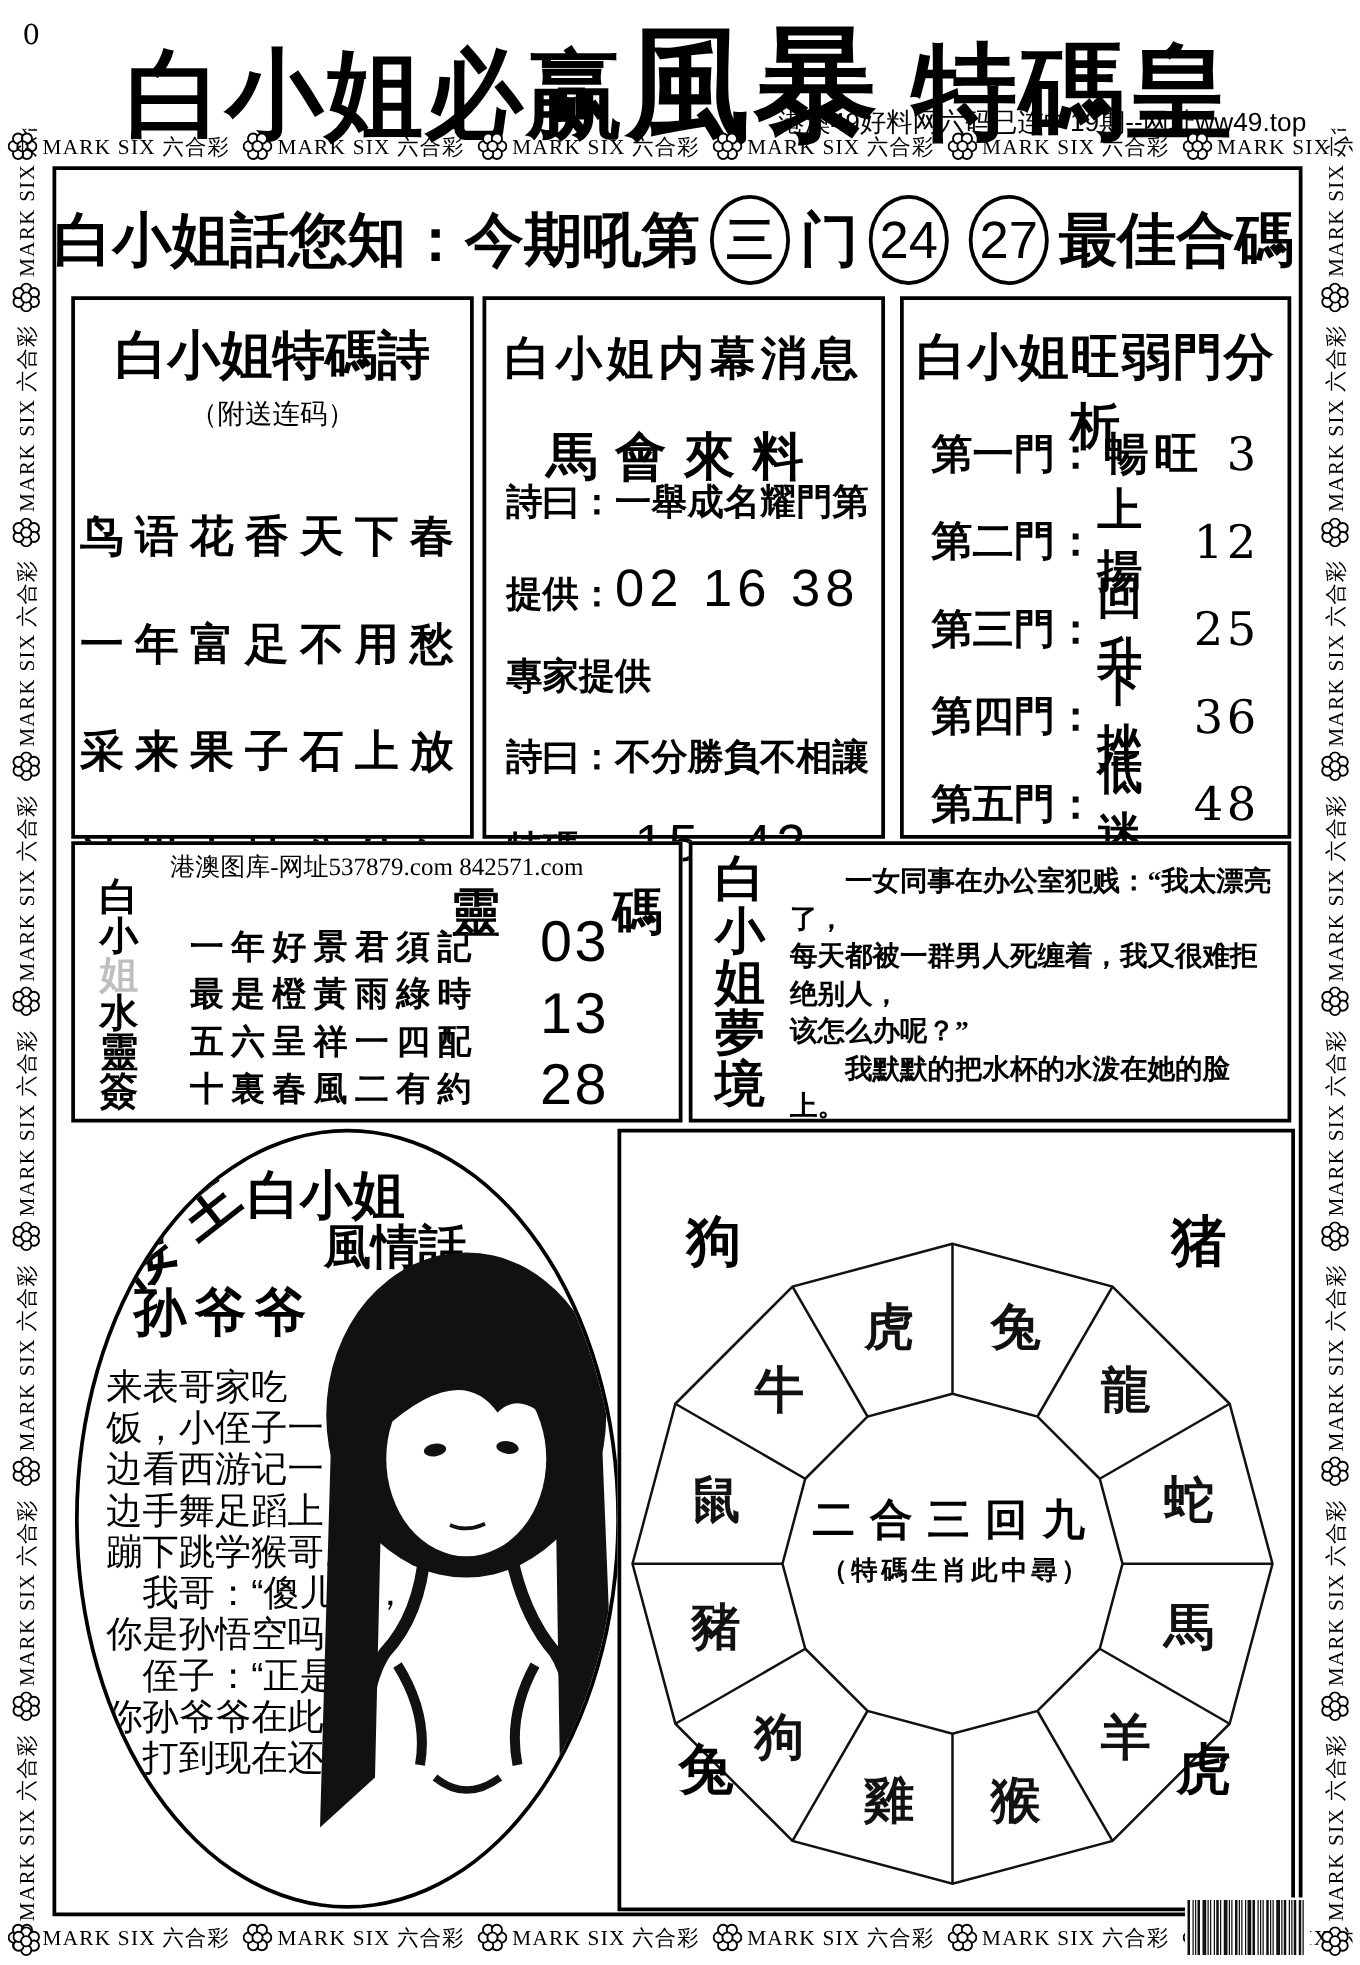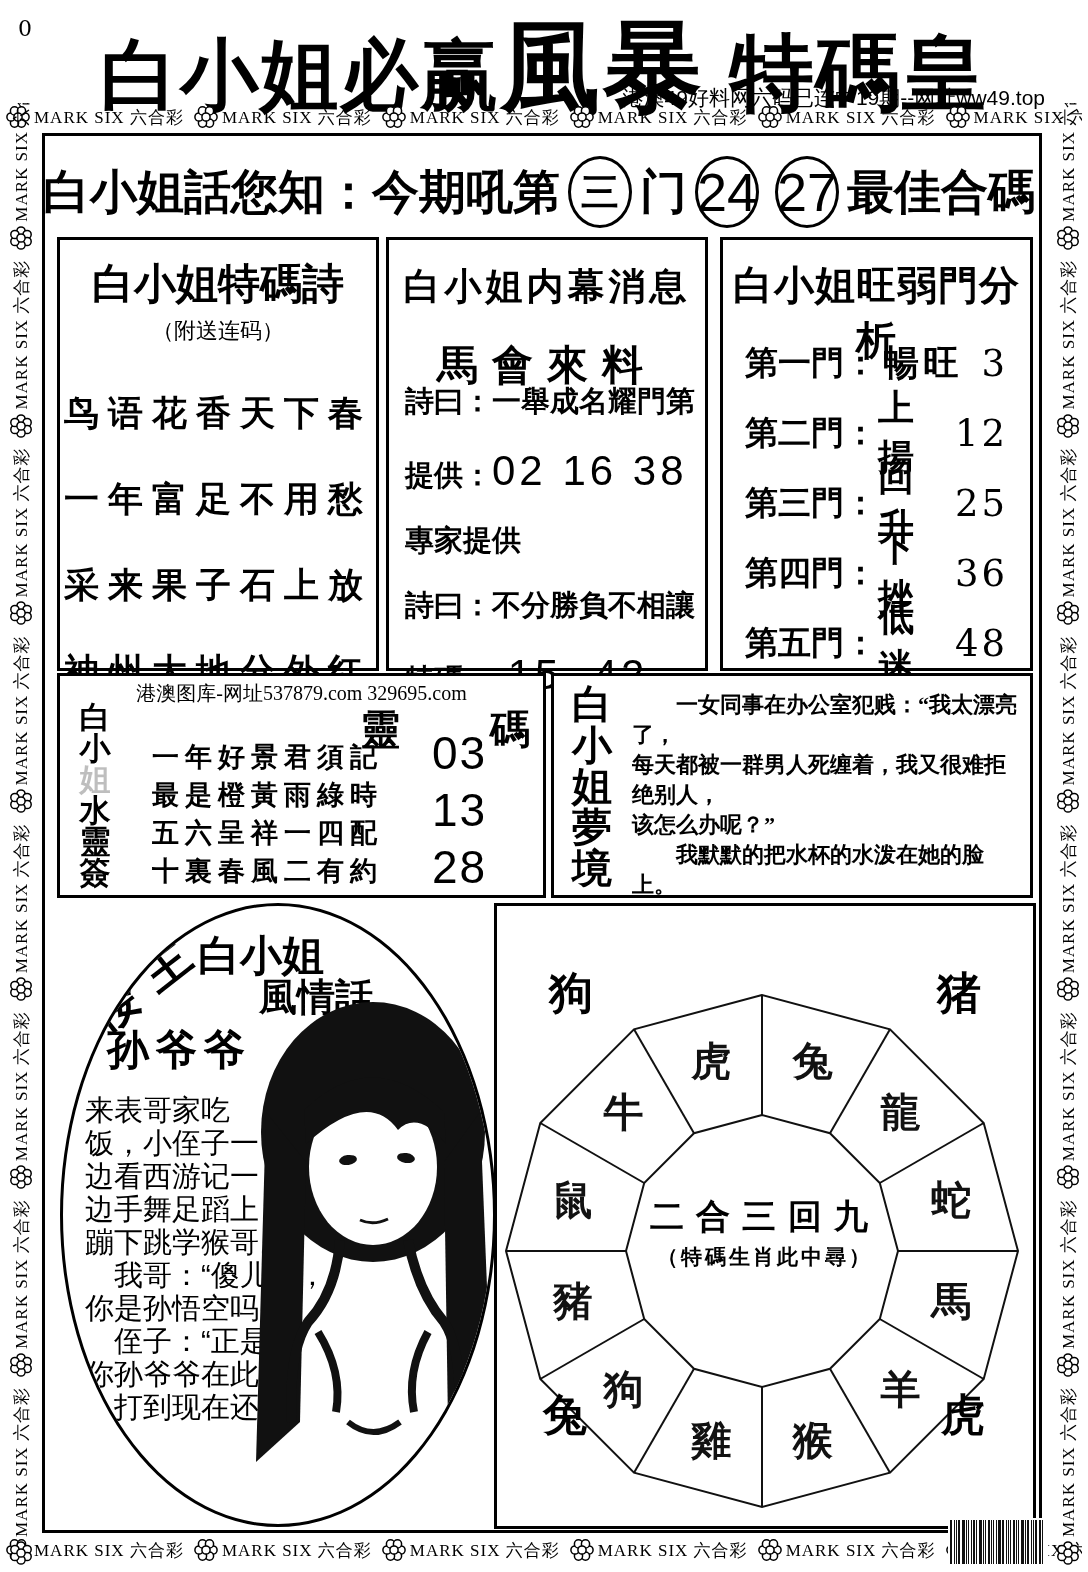--- a/index.html
+++ b/index.html
@@ -28,32 +28,32 @@
     transform:rotate(-90deg);display:flex;align-items:center;overflow:hidden;}
 
   
   #main-frame{left:42px;top:133px;width:994px;height:1394px;border:3px solid #000;background:#fff;}
 
   
   #headline{left:42px;top:148px;width:994px;height:88px;display:flex;align-items:center;justify-content:center;
     font-weight:800;font-size:47px;white-space:nowrap;}
   .circle{display:inline-flex;align-items:center;justify-content:center;border:3px solid #000;border-radius:50%;
     width:58px;height:66px;margin:0 8px;}
-  .circle.num{font-family:"Liberation Sans",sans-serif;font-weight:500;font-size:54px;}
+  .circle.num{font-family:"Liberation Sans",sans-serif;font-weight:500;font-size:42px;}
   .circle.hanzi{font-size:38px;font-weight:700;}
 
   
   .box{border:3px solid #000;background:#fff;}
   #box-poem{left:57px;top:237px;width:316px;height:428px;}
   #box-insider{left:386px;top:237px;width:316px;height:428px;}
   #box-analysis{left:720px;top:237px;width:307px;height:428px;}
 
   #box-poem .title{margin-top:16px;text-align:center;font-size:42px;font-weight:900;}
   #box-poem .subtitle{text-align:center;font-size:22px;margin-top:4px;font-family:"Liberation Serif",serif;}
-  #poem-lines{position:absolute;left:0;top:130px;width:100%;}
+  #poem-lines{position:absolute;left:0;top:146px;width:100%;}
   #poem-lines .pline{height:86px;display:flex;align-items:center;justify-content:center;
     font-family:"Liberation Serif",serif;font-weight:700;font-size:35px;letter-spacing:9px;}
 
   #box-insider .title{margin-top:22px;text-align:center;font-size:37px;font-weight:600;font-family:"Liberation Serif",serif;letter-spacing:4px;}
   #box-insider .brand{margin-top:26px;text-align:center;font-size:41px;font-weight:900;letter-spacing:14px;font-family:"Liberation Serif",serif;}
   #insider-rows{position:absolute;left:16px;top:142px;width:285px;}
   .irow{display:flex;align-items:baseline;white-space:pre;margin-bottom:25px;}
   .irow .lbl{font-size:29px;font-weight:700;}
   .irow .val{font-size:29px;font-weight:700;font-family:"Liberation Serif",serif;}
   .irow .val.num{font-size:42px;font-weight:500;font-family:"Liberation Sans",sans-serif;letter-spacing:4px;}
@@ -582,21 +582,21 @@
         </div>
         <div class="arow">
           <span class="gate">第五門：</span>
           <span class="trend">低迷</span>
           <span class="num">48</span>
         </div>
       </div>
   </div>
 
   <div class="abs box" id="box-sign">
-    <div id="sign-watermark">港澳图库-网址537879.com 329695.com</div>
+    <div id="sign-watermark">港澳图库-网址537879.com 842571.com</div>
     <div id="sign-vlabel">
         <div>白</div>
         <div>小</div>
         <div class="faded">姐</div>
         <div>水</div>
         <div>靈</div>
         <div>簽</div>
       </div>
     <div id="sign-header">
       <span class="h1">靈</span>

